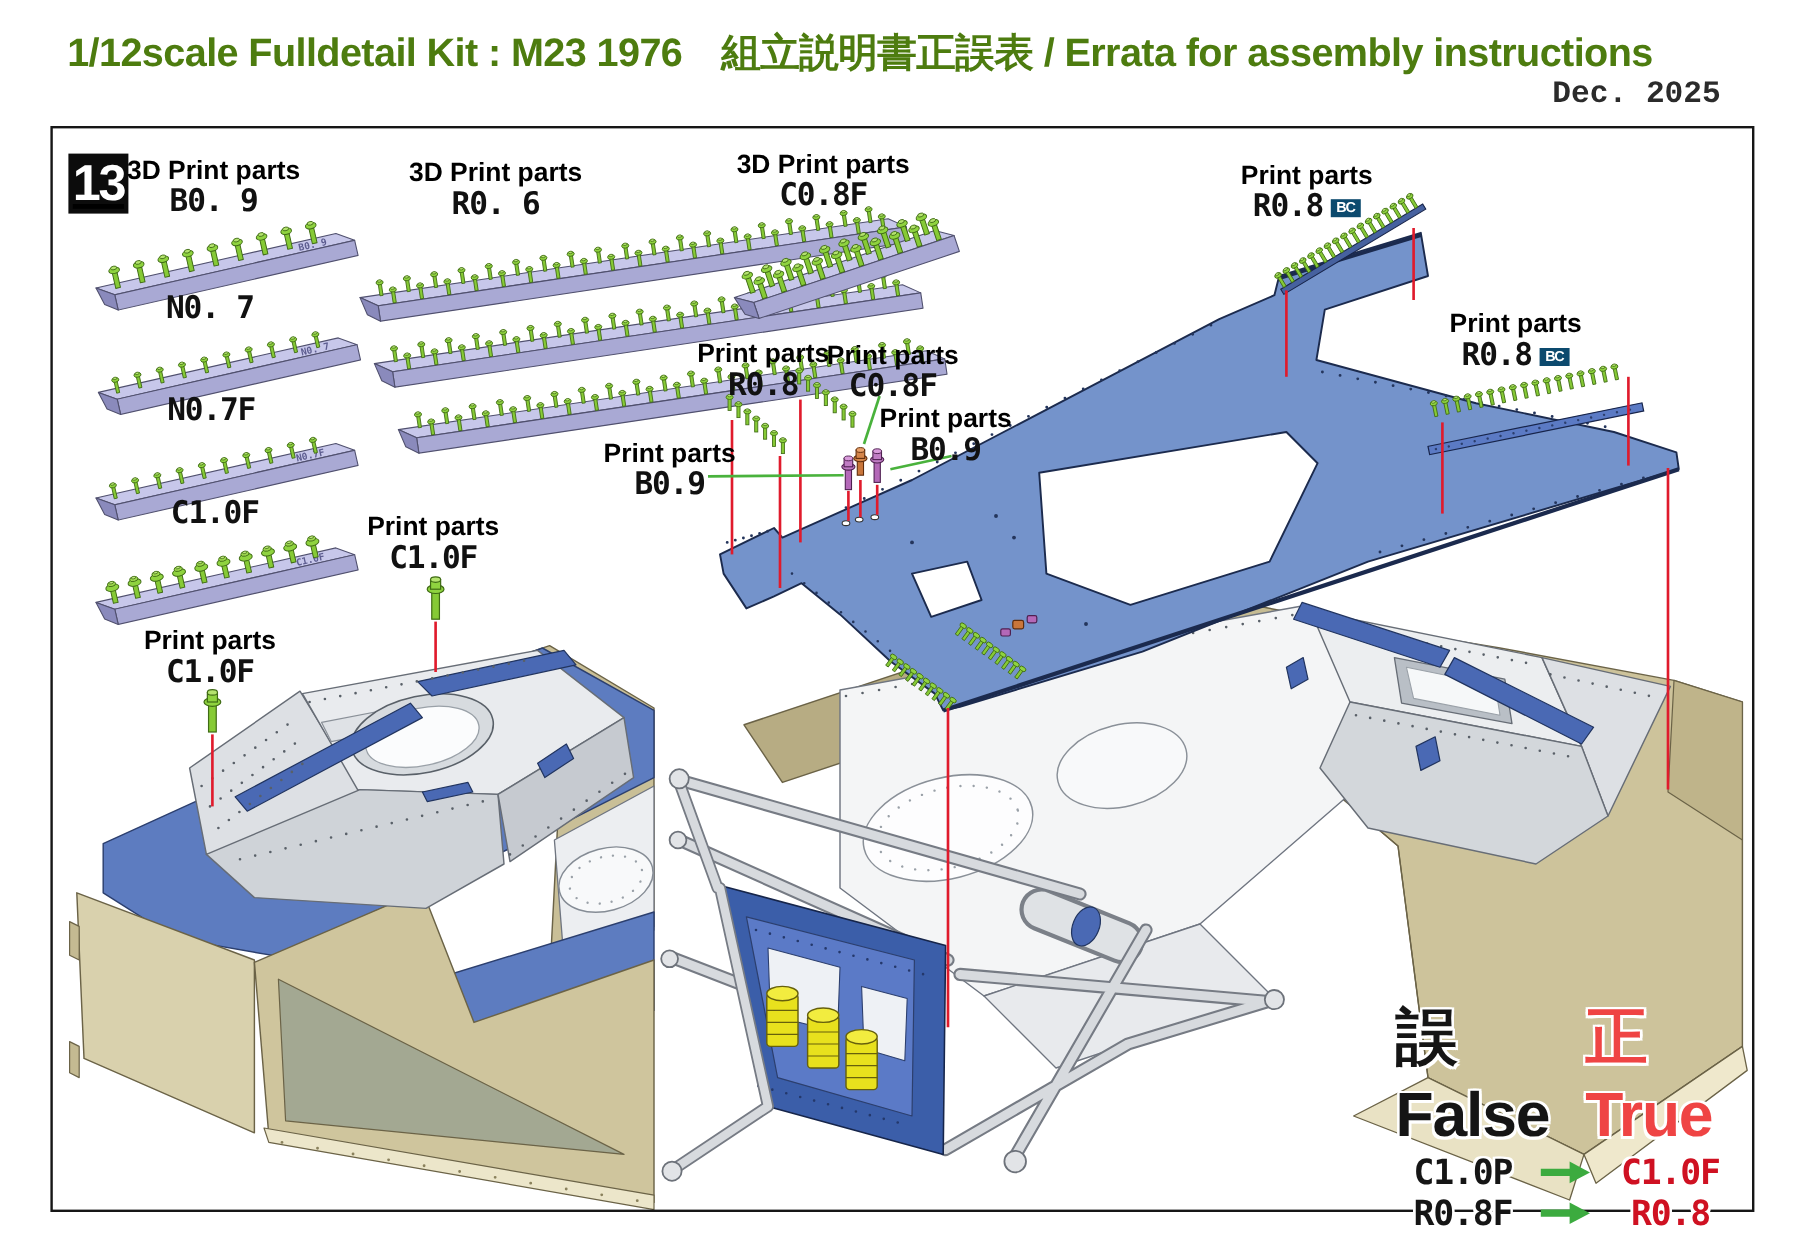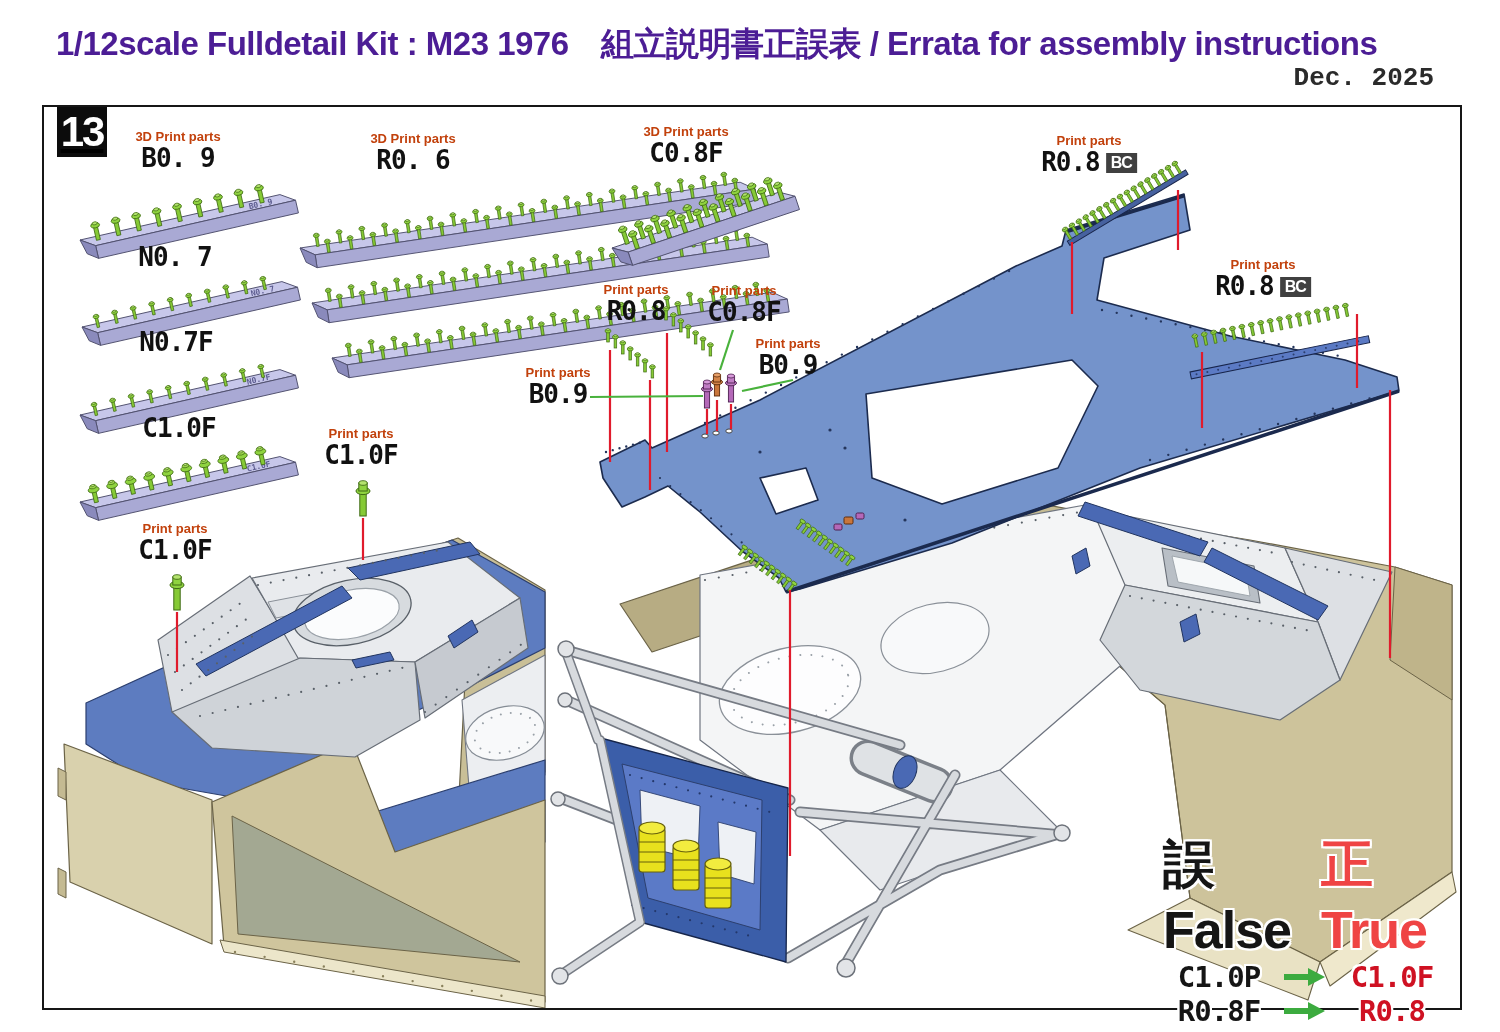--- a/index.html
+++ b/index.html
@@ -2,32 +2,32 @@
 <html><head>
 <meta charset="utf-8">
 <style>
   html,body{margin:0;padding:0;background:#ffffff;}
   #page{position:relative;width:1500px;height:1032px;background:#fff;overflow:hidden;
         font-family:"Liberation Sans",sans-serif;}
   #art{position:absolute;left:0;top:0;width:1500px;height:1032px;z-index:1;}
   #frame{position:absolute;left:42px;top:105px;width:1416px;height:901px;
          border:2px solid #161616;z-index:2;pointer-events:none;}
   #title{position:absolute;left:56px;top:22px;font-weight:bold;font-size:33px;
-         letter-spacing:-0.5px;color:#4c1d95;white-space:nowrap;z-index:5;}
+         letter-spacing:-0.5px;color:#4d7c0f;white-space:nowrap;z-index:5;}
   #date{position:absolute;right:66px;top:63px;font-weight:600;font-size:26px;color:#2b2b2b;z-index:5;font-family:Liberation Mono, monospace;}
-  #stepbox{position:absolute;left:57px;top:107px;width:50px;height:50px;background:#0c0c0c;
+  #stepbox{position:absolute;left:57px;top:128px;width:50px;height:50px;background:#0c0c0c;
            display:flex;align-items:center;justify-content:center;z-index:5;text-decoration:underline;}
   #stepbox span{color:#fff;font-weight:bold;font-size:42px;letter-spacing:-2px;}
   .lbl{position:absolute;transform:translateX(-50%);text-align:center;line-height:1.1;
        z-index:5;white-space:nowrap;}
-  .lbl .tag{font-weight:bold;font-size:13px;color:#c2410c;}
+  .lbl .tag{font-weight:bold;font-size:22px;color:#000000;}
   .lbl .part{font-family:"DejaVu Sans Mono",monospace;font-weight:bold;font-size:26px;
              color:#111;letter-spacing:-1px;}
-  .badge{display:inline-block;background:#404040;color:#fff;font-family:"Liberation Sans",sans-serif;
-         font-weight:bold;font-size:16px;padding:1px 5px;margin-left:6px;vertical-align:3px;}
+  .badge{display:inline-block;background:#0c4a6e;color:#fff;font-family:"Liberation Sans",sans-serif;
+         font-weight:bold;font-size:12px;padding:1px 5px;margin-left:6px;vertical-align:3px;}
   #legend{position:absolute;left:1163px;top:830px;width:298px;z-index:6;}
   .lg-head{display:flex;justify-content:space-between;font-weight:bold;font-size:52px;
            letter-spacing:-1px;}
   .lg-outline{text-shadow:-2px -2px 0 #fff,2px -2px 0 #fff,-2px 2px 0 #fff,2px 2px 0 #fff,
               0 -2px 0 #fff,0 2px 0 #fff,-2px 0 0 #fff,2px 0 0 #fff;}
   .lg-false{color:#151515;}
   .lg-true{color:#ef4444;}
   .lg-row{display:flex;align-items:center;margin-top:0;font-family:"DejaVu Sans Mono",monospace;
           font-weight:bold;font-size:29px;letter-spacing:-1px;}
   .lg-wrong{width:112px;text-align:center;color:#151515;}

